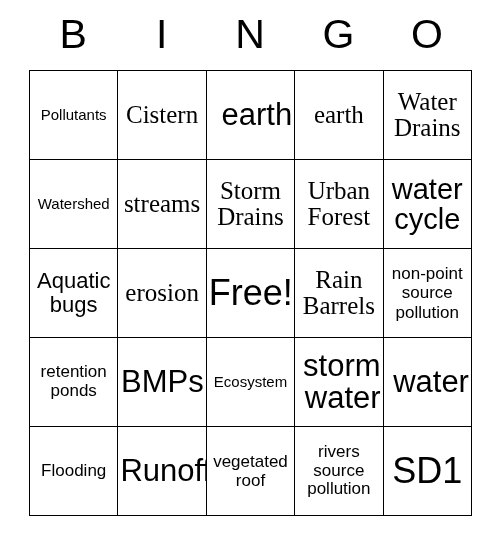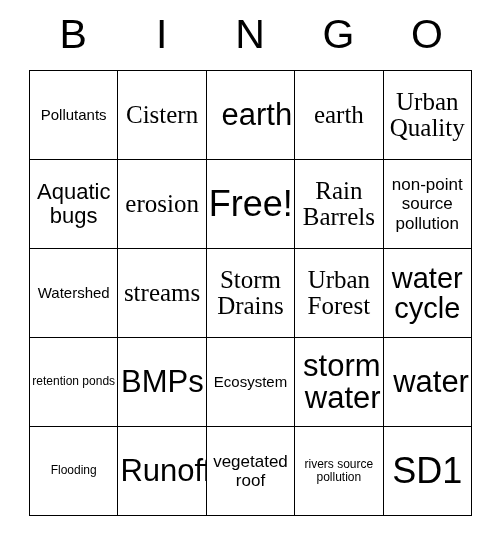--- a/index.html
+++ b/index.html
@@ -62,21 +62,21 @@
   .cell-text {
     display: block;
     line-height: 1.04;
     word-break: normal;
     hyphens: none;
   }
 
   
   .s-xs  { font-size: 15px; line-height: 1.12; }
   .s-sm  { font-size: 17px; line-height: 1.12; }
-  .s-md  { font-size: 12px; line-height: 1.10; }
+  .s-md  { font-size: 17px; line-height: 1.10; }
   .s-lg  { font-size: 22px; line-height: 1.08; }
   .s-xl  { font-size: 25px; line-height: 1.06; font-family: Liberation Serif, serif; }
   .s-2xl { font-size: 29px; line-height: 1.04; }
   .s-3xl { font-size: 31px; line-height: 1.03; text-align: right; }
   .s-4xl { font-size: 36px; line-height: 1.02; }
 </style>
 </head>
 <body>
 
 <div class="card">
@@ -98,55 +98,55 @@
         <td>
             <span class="cell-text s-xl">Cistern</span>
           </td>
         <td>
             <span class="cell-text s-3xl">earth</span>
           </td>
         <td>
             <span class="cell-text s-xl">earth</span>
           </td>
         <td>
-            <span class="cell-text s-xl">Urban Quality</span>
+            <span class="cell-text s-xl">Water Drains</span>
+          </td>
+      </tr>
+      <tr>
+        <td>
+            <span class="cell-text s-xs">Watershed</span>
+          </td>
+        <td>
+            <span class="cell-text s-xl">streams</span>
+          </td>
+        <td>
+            <span class="cell-text s-xl">Storm Drains</span>
+          </td>
+        <td>
+            <span class="cell-text s-xl">Urban Forest</span>
+          </td>
+        <td>
+            <span class="cell-text s-2xl">water cycle</span>
           </td>
       </tr>
       <tr>
         <td>
             <span class="cell-text s-lg">Aquatic bugs</span>
           </td>
         <td>
             <span class="cell-text s-xl">erosion</span>
           </td>
         <td>
             <span class="cell-text s-4xl">Free!</span>
           </td>
         <td>
             <span class="cell-text s-xl">Rain Barrels</span>
           </td>
         <td>
             <span class="cell-text s-sm">non-point source pollution</span>
-          </td>
-      </tr>
-      <tr>
-        <td>
-            <span class="cell-text s-xs">Watershed</span>
-          </td>
-        <td>
-            <span class="cell-text s-xl">streams</span>
-          </td>
-        <td>
-            <span class="cell-text s-xl">Storm Drains</span>
-          </td>
-        <td>
-            <span class="cell-text s-xl">Urban Forest</span>
-          </td>
-        <td>
-            <span class="cell-text s-2xl">water cycle</span>
           </td>
       </tr>
       <tr>
         <td>
             <span class="cell-text s-md">retention ponds</span>
           </td>
         <td>
             <span class="cell-text s-3xl">BMPs</span>
           </td>
         <td>

